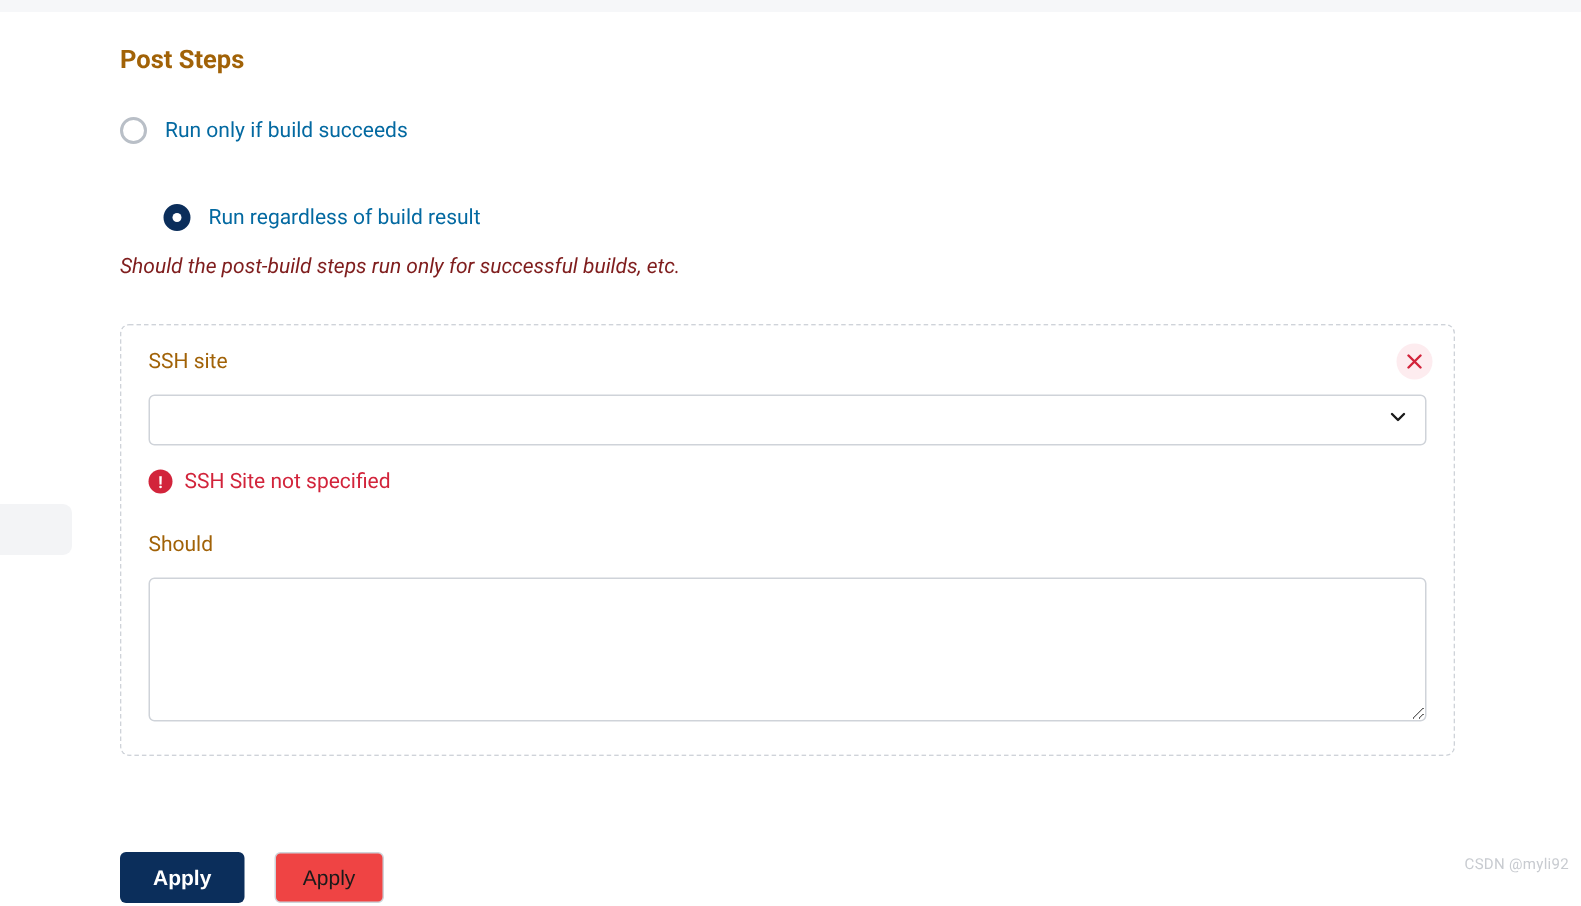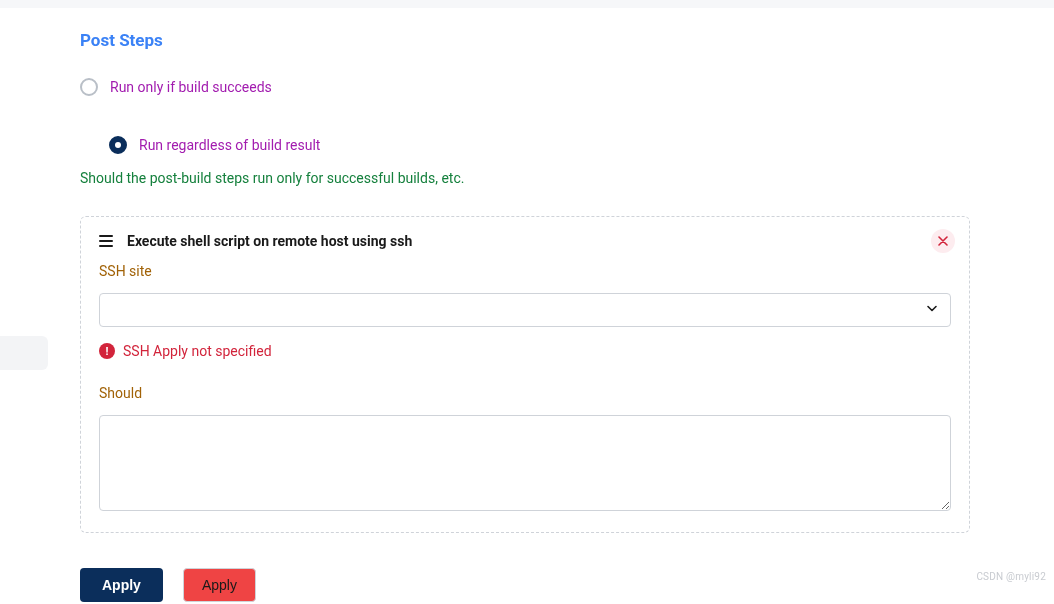--- a/index.html
+++ b/index.html
@@ -18,21 +18,21 @@
       background: #f6f7f9;
       width: 100%;
     }
     .content {
       padding: 22px 0 0 80px;
       width: 970px;
     }
     h2.section-title {
       font-size: 17px;
       font-weight: 700;
-      color: #3b82f6;
+      color: #a16207;
       margin-bottom: 28px;
     }
     .radio-group { margin-bottom: 16px; }
     .radio-row {
       display: flex;
       align-items: center;
       gap: 12px;
       cursor: pointer;
       margin-bottom: 40px;
     }
@@ -53,26 +53,27 @@
       background: #0b2e5b;
     }
     .radio-inner {
       width: 6px;
       height: 6px;
       border-radius: 50%;
       background: #fff;
       display: none;
     }
     .radio-outer.selected .radio-inner { display: block; }
-    .radio-label { font-size: 14px; color: #a21caf; }
+    .radio-label { font-size: 14px; color: #0369a1; }
     .help-text {
       font-size: 14px;
-      color: #15803d;
+      color: #7f1d1d;
       margin-top: 4px;
       margin-bottom: 30px;
+      font-style: italic;
     }
     .step-box {
       border: 1px dashed #cfd3d9;
       border-radius: 6px;
       padding: 16px 18px 18px 18px;
       margin-bottom: 20px;
       position: relative;
     }
     .step-header {
       display: flex;
@@ -233,49 +234,41 @@
       <span class="radio-outer selected">
           <span class="radio-inner"></span>
         </span>
       <span class="radio-label">Run regardless of build result</span>
     </label>
   </div>
 
   <div class="help-text">Should the post-build steps run only for successful builds, etc.</div>
 
   <div class="step-box">
-    <div class="step-header">
-      <span class="drag-icon">
-        <span class="drag-line"></span>
-          <span class="drag-line"></span>
-          <span class="drag-line"></span>
-      </span>
-      <span class="step-title">Execute shell script on remote host using ssh</span>
-    </div>
     <span class="close-btn">
       <svg width="10" height="10" viewBox="0 0 10 10">
           <path d="M1 1 L9 9 M9 1 L1 9" stroke="#d2243b" stroke-width="1.6" stroke-linecap="round"></path>
         </svg>
     </span>
 
     <div class="field-group">
       <label class="field-label">SSH site</label>
       <div class="select-wrap">
         <select class="select-box" value="">
           <option value=""></option>
         </select>
         <span class="chevron">
           <svg width="14" height="14" viewBox="0 0 14 14">
               <path d="M3 5 L7 9 L11 5" fill="none" stroke="#1a1a1a" stroke-width="1.6" stroke-linecap="round" stroke-linejoin="round"></path>
             </svg>
         </span>
       </div>
       <div class="error-row">
         <span class="error-icon">!</span>
-        <span>SSH Apply not specified</span>
+        <span>SSH Site not specified</span>
       </div>
     </div>
 
     <div class="field-group" style="margin-bottom:0;">
       <label class="field-label">Should</label>
       <textarea class="textarea-box" value="" style=""></textarea>
     </div>
   </div>
 </div>
 

